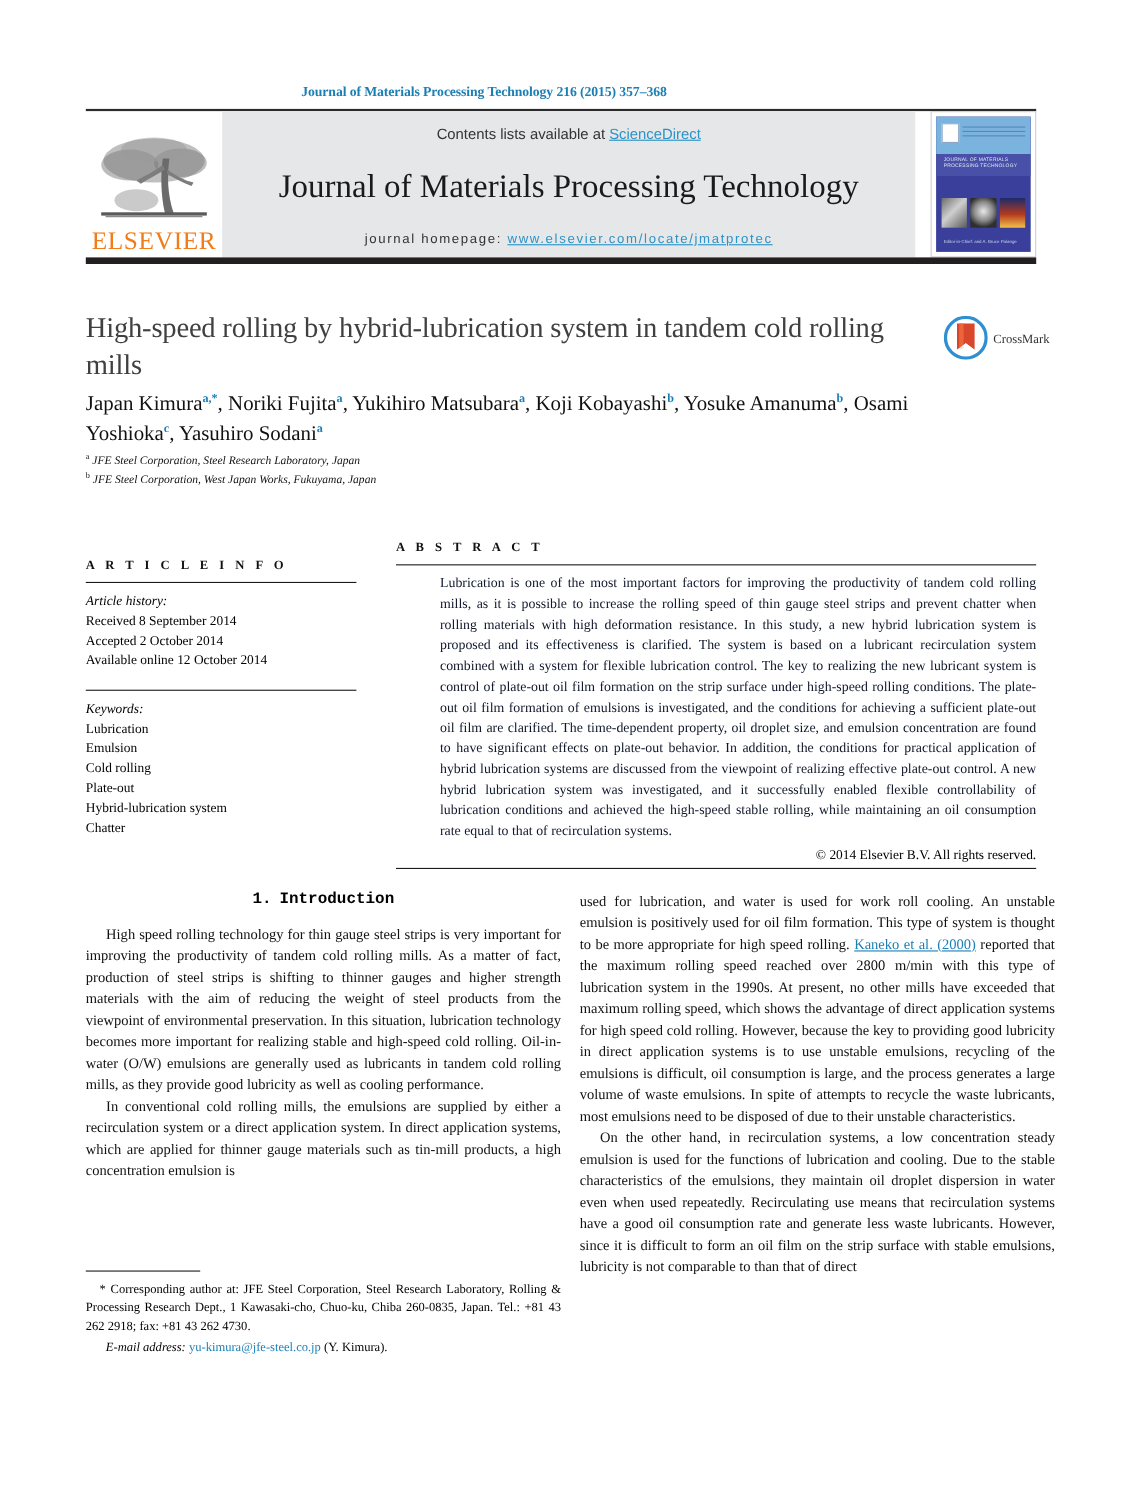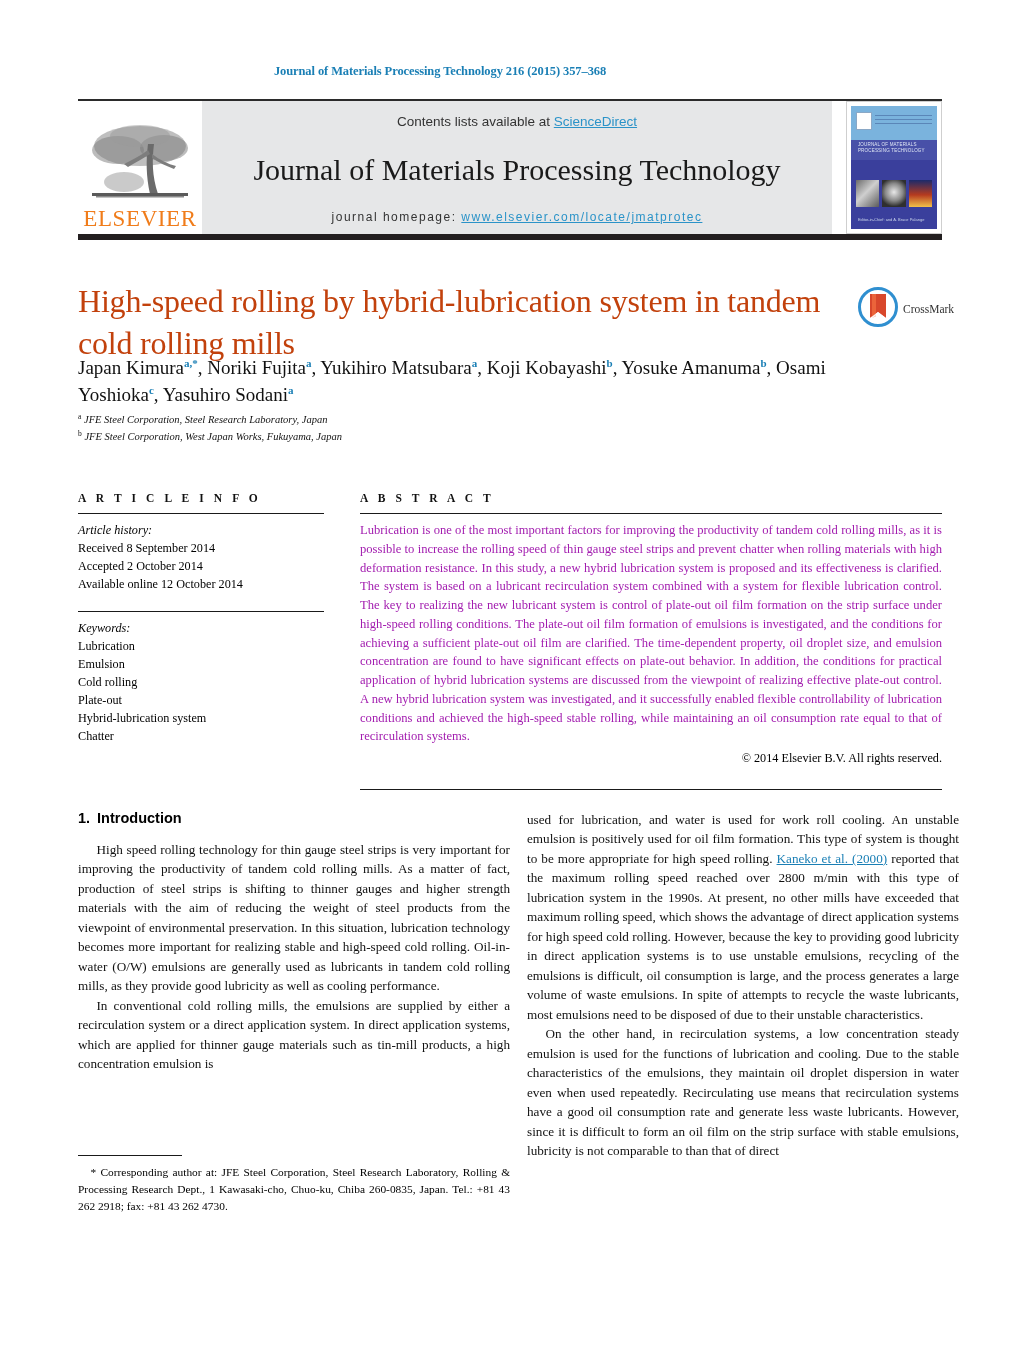--- a/index.html
+++ b/index.html
@@ -18,21 +18,21 @@
   .page {
     position: relative;
     width: 1020px;
     height: 1351px;
     box-sizing: border-box;
   }
 
   
   .running-head {
     position: absolute;
-    top: 64px;
+    top: 76px;
     left: 0;
     width: 880px;
     text-align: center;
     font-size: 12.5px;
     font-weight: bold;
     color: #1a7fb5;
     letter-spacing: -0.1px;
   }
 
   
@@ -203,23 +203,23 @@
 
   
   .title-block {
     position: absolute;
     top: 281px;
     left: 78px;
     width: 780px;
   }
   .paper-title {
     font-family: "Liberation Serif", serif;
-    font-size: 32px;
+    font-size: 26px;
     line-height: 1.3;
-    color: #c2410c;
+    color: #404040;
     margin: 0;
     font-weight: normal;
     letter-spacing: -0.2px;
   }
   .crossmark {
     position: absolute;
     top: 286px;
     left: 858px;
     width: 104px;
     height: 46px;
@@ -265,21 +265,21 @@
   .affils sup {
     font-style: normal;
     font-size: 7.5px;
     vertical-align: super;
     line-height: 0;
   }
 
   
   .info-col {
     position: absolute;
-    top: 492px;
+    top: 508px;
     left: 78px;
     width: 246px;
   }
   .abs-col {
     position: absolute;
     top: 492px;
     left: 360px;
     width: 582px;
   }
   .sec-head {
@@ -300,21 +300,22 @@
     line-height: 1.48;
   }
   .hist-line, .kw-line {
     font-size: 12.2px;
     line-height: 1.48;
   }
   .abstract-body {
     font-size: 12.6px;
     line-height: 1.49;
     text-align: justify;
-    color: #a21caf;
+    color: #0f172a;
+    margin-left: 40px;
   }
   .copyright {
     text-align: right;
     font-size: 12.2px;
     margin-top: 5px;
   }
   .rule-abs-bottom {
     position: absolute;
     top: 789px;
     left: 360px;
@@ -330,24 +331,25 @@
     left: 78px;
     width: 432px;
   }
   .body-right {
     position: absolute;
     top: 810px;
     left: 527px;
     width: 432px;
   }
   .h2 {
-    font-family: Liberation Sans, sans-serif;
+    font-family: Liberation Mono, monospace;
     font-size: 14.5px;
     font-weight: bold;
     margin: 0 0 14px 0;
+    text-align: center;
   }
   .h2 .num { margin-right: 7px; }
   .para {
     font-size: 13.2px;
     line-height: 1.475;
     text-align: justify;
     text-indent: 1.4em;
     margin: 0;
     color: #111111;
   }
@@ -529,16 +531,17 @@
   </div>
 
   <div class="body-right">
     <p class="para noindent"><span>used for lubrication, and water is used for work roll cooling. An unstable emulsion is positively used for oil film formation. This type of system is thought to be more appropriate for high speed rolling. </span><a class="cite-link" href="#">Kaneko et al. (2000)</a><span> reported that the maximum rolling speed reached over 2800 m/min with this type of lubrication system in the 1990s. At present, no other mills have exceeded that maximum rolling speed, which shows the advantage of direct application systems for high speed cold rolling. However, because the key to providing good lubricity in direct application systems is to use unstable emulsions, recycling of the emulsions is difficult, oil consumption is large, and the process generates a large volume of waste emulsions. In spite of attempts to recycle the waste lubricants, most emulsions need to be disposed of due to their unstable characteristics.</span></p>
     <p class="para">On the other hand, in recirculation systems, a low concentration steady emulsion is used for the functions of lubrication and cooling. Due to the stable characteristics of the emulsions, they maintain oil droplet dispersion in water even when used repeatedly. Recirculating use means that recirculation systems have a good oil consumption rate and generate less waste lubricants. However, since it is difficult to form an oil film on the strip surface with stable emulsions, lubricity is not comparable to than that of direct</p>
   </div>
 
   <div class="footnote">
     <div class="fn-rule"></div>
     <p class="fn-text">* Corresponding author at: JFE Steel Corporation, Steel Research Laboratory, Rolling &amp; Processing Research Dept., 1 Kawasaki-cho, Chuo-ku, Chiba 260-0835, Japan. Tel.: +81 43 262 2918; fax: +81 43 262 4730.</p>
+    <p class="fn-email"><i>E-mail address:</i> <a href="#">yu-kimura@jfe-steel.co.jp</a> <span>(Y. Kimura).</span></p>
   </div>
 
 
 </div>
 
 </body></html>

